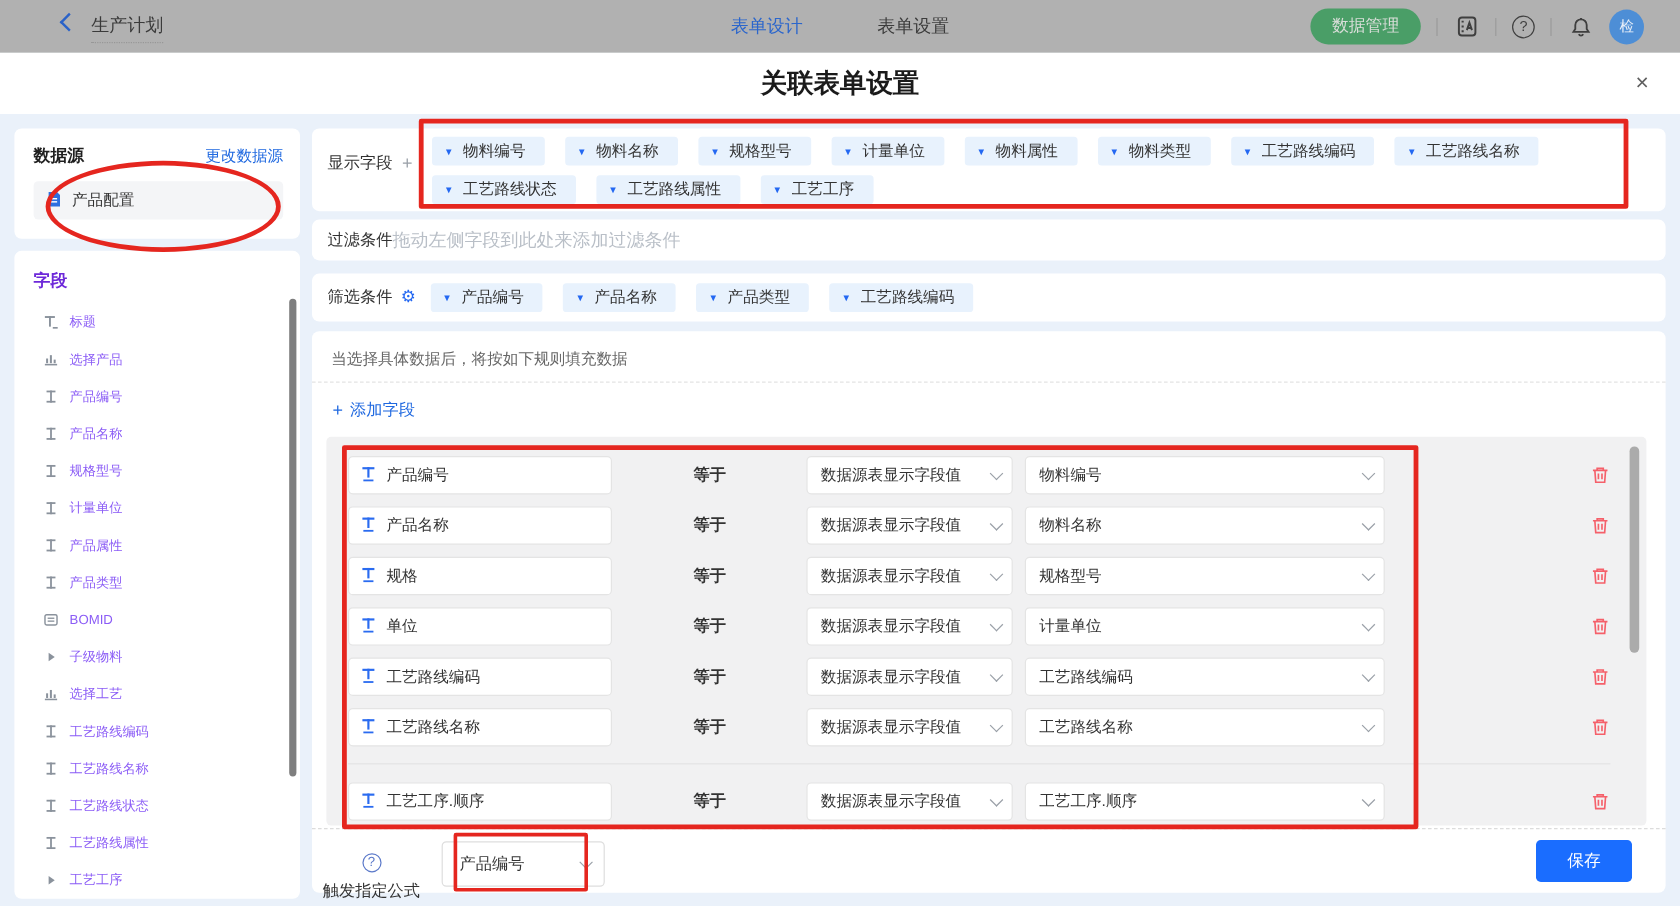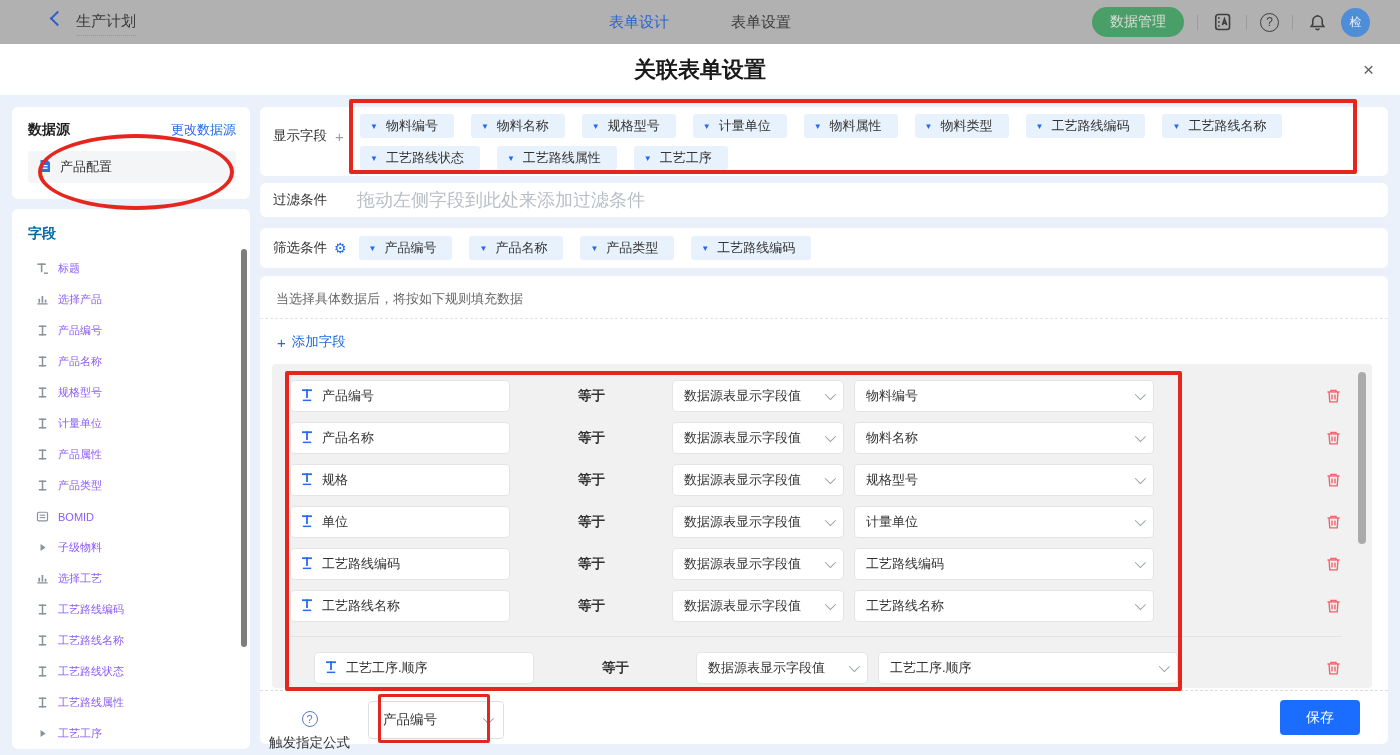--- a/index.html
+++ b/index.html
@@ -31,40 +31,40 @@
   .panel { position:absolute; background:#ffffff; border-radius:6px; }
 
   
   .p-ds { left:12px; top:107px; width:238px; height:92px; padding:14px 14px 0 16px; }
   .ds-head { display:flex; justify-content:space-between; align-items:center; }
   .ds-title { font-size:14px; font-weight:700; color:#1f1f1f; }
   .ds-link { font-size:13px; color:#2069e0; cursor:pointer; }
   .ds-item { margin-top:12px; height:32px; background:#f4f5f7; border-radius:4px; display:flex; align-items:center; padding-left:10px; gap:8px; font-size:13px; color:#333; }
 
   .p-fields { left:12px; top:209px; width:238px; height:540px; padding:16px 0 0 16px; overflow:hidden; }
-  .f-title { font-size:14px; font-weight:700; color:#0369a1; margin-bottom:10px; }
+  .f-title { font-size:14px; font-weight:700; color:#6d28d9; margin-bottom:10px; }
   .f-item { height:31px; display:flex; align-items:center; gap:9px; padding-left:7px; font-size:11px; color:#8b5cf6; cursor:grab; }
   .f-item .ig { width:14px; height:14px; display:flex; align-items:center; justify-content:center; }
   .sb-thumb { position:absolute; right:3px; top:40px; width:6px; height:398px; background:#7e7e7e; border-radius:3px; }
   .main-thumb { position:absolute; right:6px; top:8px; width:8px; height:172px; background:#ababab; border-radius:4px; }
 
   
   .p-display { left:260px; top:107px; width:1128px; height:69px; }
   .lbl { font-size:13.5px; color:#333; }
   .disp-lbl { position:absolute; left:13px; top:20px; display:flex; gap:8px; align-items:center; }
   .plus-g { color:#9aa0a8; font-size:15px; }
   .plus-g::before { content:"+"; }
   .tagwrap { position:absolute; left:100px; top:7px; width:1010px; }
   .tags-row { display:flex; gap:17px; height:24px; margin-bottom:8px; }
   .tag { display:inline-flex; align-items:center; gap:8px; background:#e8f2fd; border-radius:3px; padding:0 16px 0 10px; font-size:13px; color:#333; white-space:nowrap; cursor:pointer; }
   .caret { font-size:8px; color:#2468f2; }
   .caret::before { content:"▼"; }
 
   .p-filter { left:260px; top:183px; width:1128px; height:34px; display:flex; align-items:center; padding-left:13px; }
-  .ph { color:#b9bfc7; font-size:18px; margin-left:30px; }
+  .ph { color:#b9bfc7; font-size:15px; }
 
   .p-screen { left:260px; top:228px; width:1128px; height:40px; display:flex; align-items:center; padding-left:13px; }
   .gear { color:#2468f2; font-size:14px; margin:0 12px 0 7px; font-family:"DejaVu Sans",sans-serif; }
   .gear::before { content:"⚙"; }
   .p-screen .tags-row { margin-bottom:0; }
 
   .p-main { left:260px; top:276px; width:1128px; height:468px; }
   .hint { position:absolute; left:16px; top:14px; font-size:13px; color:#666; }
   .dash1 { position:absolute; left:0; top:42px; width:1128px; border-top:1px dashed #e3e3e3; }
   .addf { position:absolute; left:17px; top:57px; font-size:13.5px; color:#2069e0; display:flex; gap:6px; align-items:center; cursor:pointer; }
@@ -650,21 +650,21 @@
     <div class="trash">
       <svg width="17" height="18" viewBox="0 0 16 16" fill="none" stroke="#f5606a" stroke-width="1.3">
         <path d="M2.3 4.2h11.4"></path>
                 <path d="M5.6 4.2V2.7h4.8v1.5"></path>
         <path d="M3.8 4.2l.7 9.3h7l.7-9.3"></path>
         <path d="M6.6 6.6v4.6M9.4 6.6v4.6"></path>
       </svg>
     </div>
   </div>
 
-  <div class="map-row" style="top: 288px; padding-left: 24px;">
+  <div class="map-row" style="top: 288px;">
     <div class="fldbox">
       <span class="ig">
         <svg width="14" height="14" viewBox="0 0 14 14">
                   <g fill="#2a6bf0">
                     <rect x="2" y="1.3" width="10" height="1.8"></rect>
                     <rect x="6.1" y="1.3" width="1.8" height="8.7"></rect>
                     <rect x="2.8" y="11.6" width="8.4" height="1.5"></rect>
                   </g>
                 </svg>
       </span>

